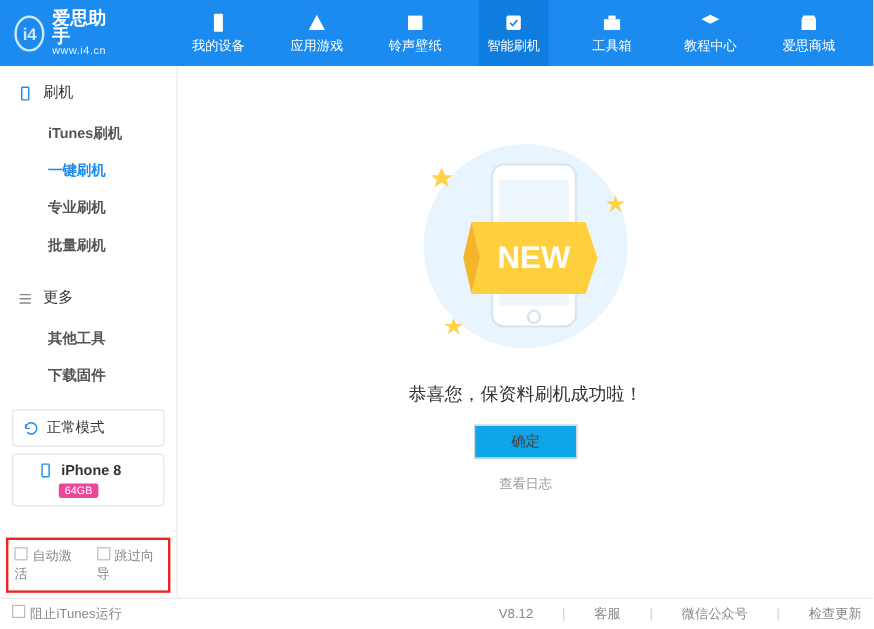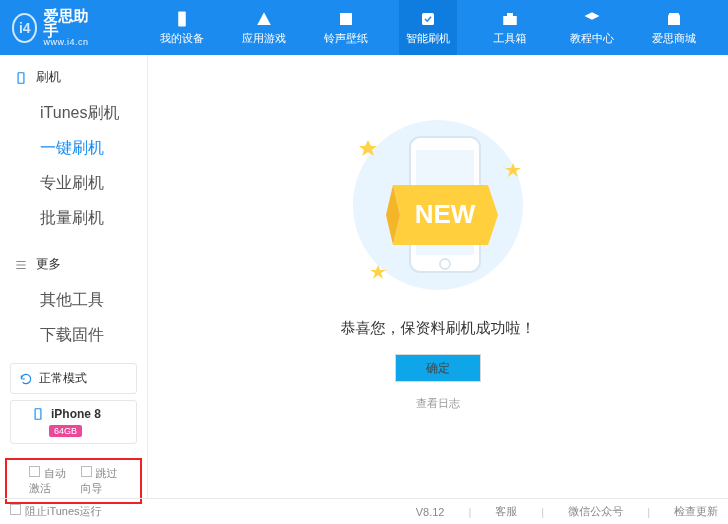--- a/index.html
+++ b/index.html
@@ -59,40 +59,40 @@
   .sidebar {
     width: 148px; border-right:1px solid #ececec; display:flex; flex-direction:column;
   }
   .side-section { padding: 8px 0 0; }
   .side-head {
     display:flex; align-items:center; gap:8px; padding: 6px 14px; color:#333; font-size:12.5px;
   }
   .side-head-icon { width:14px;height:14px; }
   .side-list { padding: 4px 0 6px; }
   .side-item {
-    padding: 7px 14px 7px 40px; color:#555; cursor:pointer; font-size:16px;
+    padding: 7px 14px 7px 40px; color:#555; cursor:pointer; font-size:12px;font-weight:bold;
   }
   .side-item.active { color:#1b8bf0; }
   .side-spacer { flex:1; }
   .side-status {
     border:1px solid #e6e6e6; border-radius:3px; margin:4px 10px;
     padding:6px 8px; display:flex; align-items:center; gap:6px; font-size:12px;
   }
   .side-status-icon{ width:14px;height:14px;}
   .device-box {
     border:1px solid #e6e6e6; border-radius:3px; margin:2px 10px 6px;
     padding:6px 20px;
   }
   .device-row { display:flex; align-items:center; gap:6px; font-weight:bold; color:#333;}
   .badge {
     display:inline-block; background:#ec4899; color:#fff; font-size:9px;
     border-radius:2px; padding:1px 5px; margin-top:4px; margin-left:18px;
   }
   .red-box {
-    border:2px solid #e22; margin:8px 5px 4px; padding:6px 22px;
+    border:2px solid #e22; margin:20px 5px 4px; padding:6px 5px;
     display:flex; gap:14px; align-items:center; font-size:11px; color:#888;
   }
   .cb {
     width:11px;height:11px;border:1px solid #bbb; display:inline-block; margin-right:4px;
     background:#fff;
   }
   
   .main { flex:1; display:flex; flex-direction:column; align-items:center; justify-content:flex-start; padding-top:60px; }
   .illus { width:200px; height:180px; position:relative; }
   .success-msg { margin-top:24px; font-size:15px; color:#333; }

